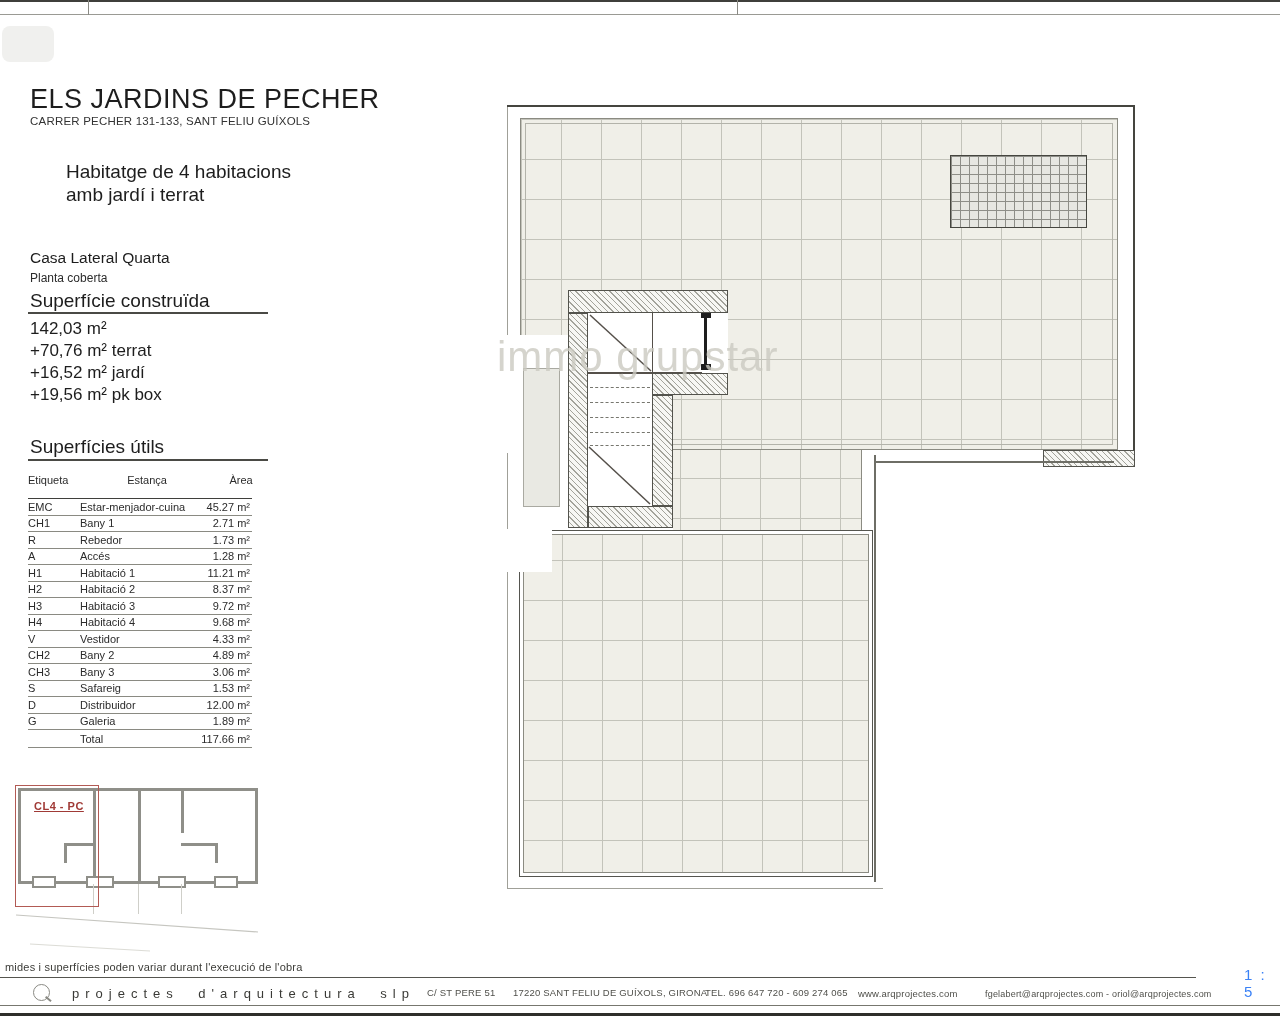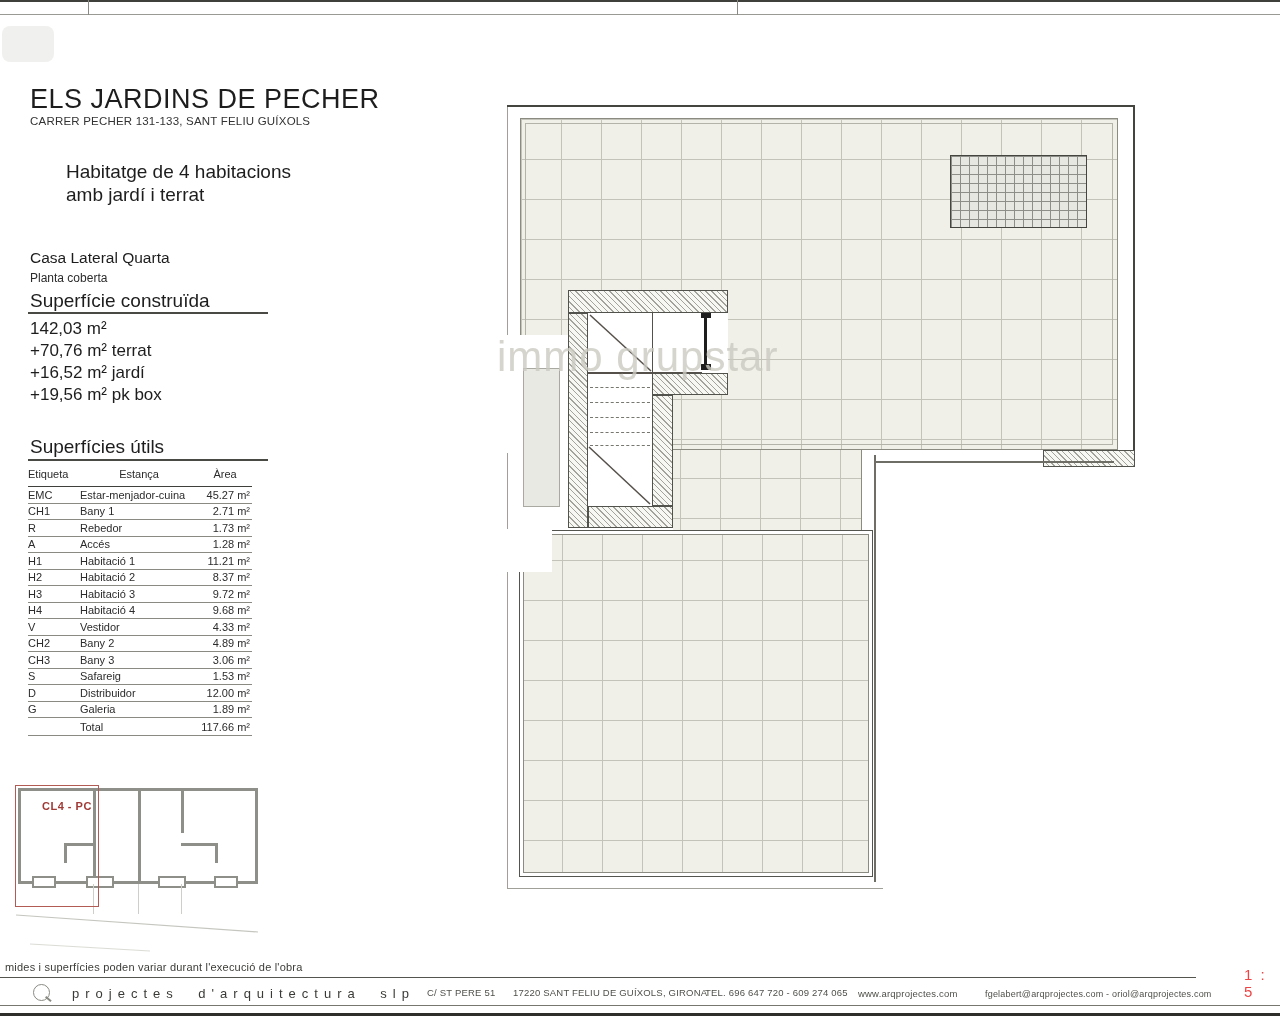--- a/index.html
+++ b/index.html
@@ -32,43 +32,43 @@
   .h-addr  { position:absolute; left:30px; top:115px; font-size:11.5px; color:#333; letter-spacing:.2px; }
   .h-dwell { position:absolute; left:30px; top:160px; font-size:19px; line-height:23px; color:#1d1d1d;margin-left:36px; }
   .h-level { position:absolute; left:30px; top:227px; font-size:12px; color:#2b2b2b;margin-top:44px; }
   .h-house { position:absolute; left:30px; top:249px; font-size:15.5px; color:#1d1d1d; }
   .sec-head { position:absolute; left:30px; font-size:19px; color:#1d1d1d; }
   .sec-rule { position:absolute; left:28px; width:240px; height:1.5px; background:#4a4a45; }
   .built-lines { position:absolute; left:30px; top:318px; font-size:17px; line-height:22px; color:#1d1d1d; }
   
   .tbl { position:absolute; left:28px; top:462px; width:224px; font-size:11px; color:#2b2b2b; }
   .trow { display:grid; grid-template-columns:52px 118px 54px; align-items:center; }
-  .tbl-head { height:25px; border-bottom:1.5px solid #3f3f3b; }
+  .tbl-head { height:37px; border-bottom:1.5px solid #3f3f3b;gap:8px; }
   .tbl-head .c2 { text-align:center; }
   .tbl-head .c3 { text-align:center; }
   .tr { height:16.5px; border-bottom:1px solid #8a8a82; }
   .tr .c3, .trow.total .c3 { text-align:right; padding-right:2px; }
   .trow.total { height:18px; border-bottom:1px solid #8a8a82; }
   
   .wmark { position:absolute; left:497px; top:333px; width:294px; z-index:40; pointer-events:none; }
   .wmark .w1 { font-size:42px; letter-spacing:1px; color:rgba(203,201,193,0.8); white-space:nowrap; }
   .wmark .w2 { font-size:25px; text-align:right; color:rgba(212,210,202,0.85); margin-top:-2px; }
   
   .thumb-outer { position:absolute; left:18px; top:788px; width:240px; height:96px; border:3px solid #8f8f89; background:#fff; }
   .thumb-wall { position:absolute; background:#8f8f89; }
   .thumb-notch { position:absolute; height:12px; background:#fff; border:2px solid #8f8f89; }
   .thumb-red { position:absolute; left:15px; top:785px; width:84px; height:122px; border:1.5px solid #b25a54; }
-  .thumb-label { position:absolute; left:42px; top:800px; font-size:11px; font-weight:bold; letter-spacing:.5px; color:#a03a36; }
+  .thumb-label { position:absolute; left:34px; top:800px; font-size:11px; font-weight:bold; letter-spacing:.5px; color:#a03a36;text-decoration:underline; }
   .faintv { position:absolute; width:1px; background:#cfcfc9; }
   
   .foot-small { position:absolute; font-size:9.5px; color:#4f4f4a; letter-spacing:.2px; white-space:nowrap; }
   .firm-name { position:absolute; left:72px; top:986px; font-size:13px; color:#3a3a36; letter-spacing:6px; word-spacing:10px; white-space:nowrap; }
   .q-logo { position:absolute; left:33px; top:984px; width:17px; height:17px; border:1.5px solid #8a8a84; border-radius:50%; }
   .q-tail { position:absolute; left:11px; top:13px; width:7px; height:1.5px; background:#8a8a84; transform:rotate(40deg); }
-  .scale-label { position:absolute; left:1244px; top:966px; font-size:15px; letter-spacing:2px; color:#ef4444; }
+  .scale-label { position:absolute; left:1244px; top:966px; font-size:15px; letter-spacing:2px; color:#3b82f6; }
 </style>
 </head>
 <body>
 
 <div class="sheet">
 
   <div class="abs" style="left:0;top:0;width:1280px;height:15px;">
     <div class="line" style="left:0;top:0;width:1280px;height:2px;background:#3f3f3b;"></div>
     <div class="line" style="left:0;top:14px;width:1280px;height:1px;background:#9a9a94;"></div>
     <div class="line" style="left:88px;top:0;width:1px;height:15px;background:#8a8a84;"></div>

